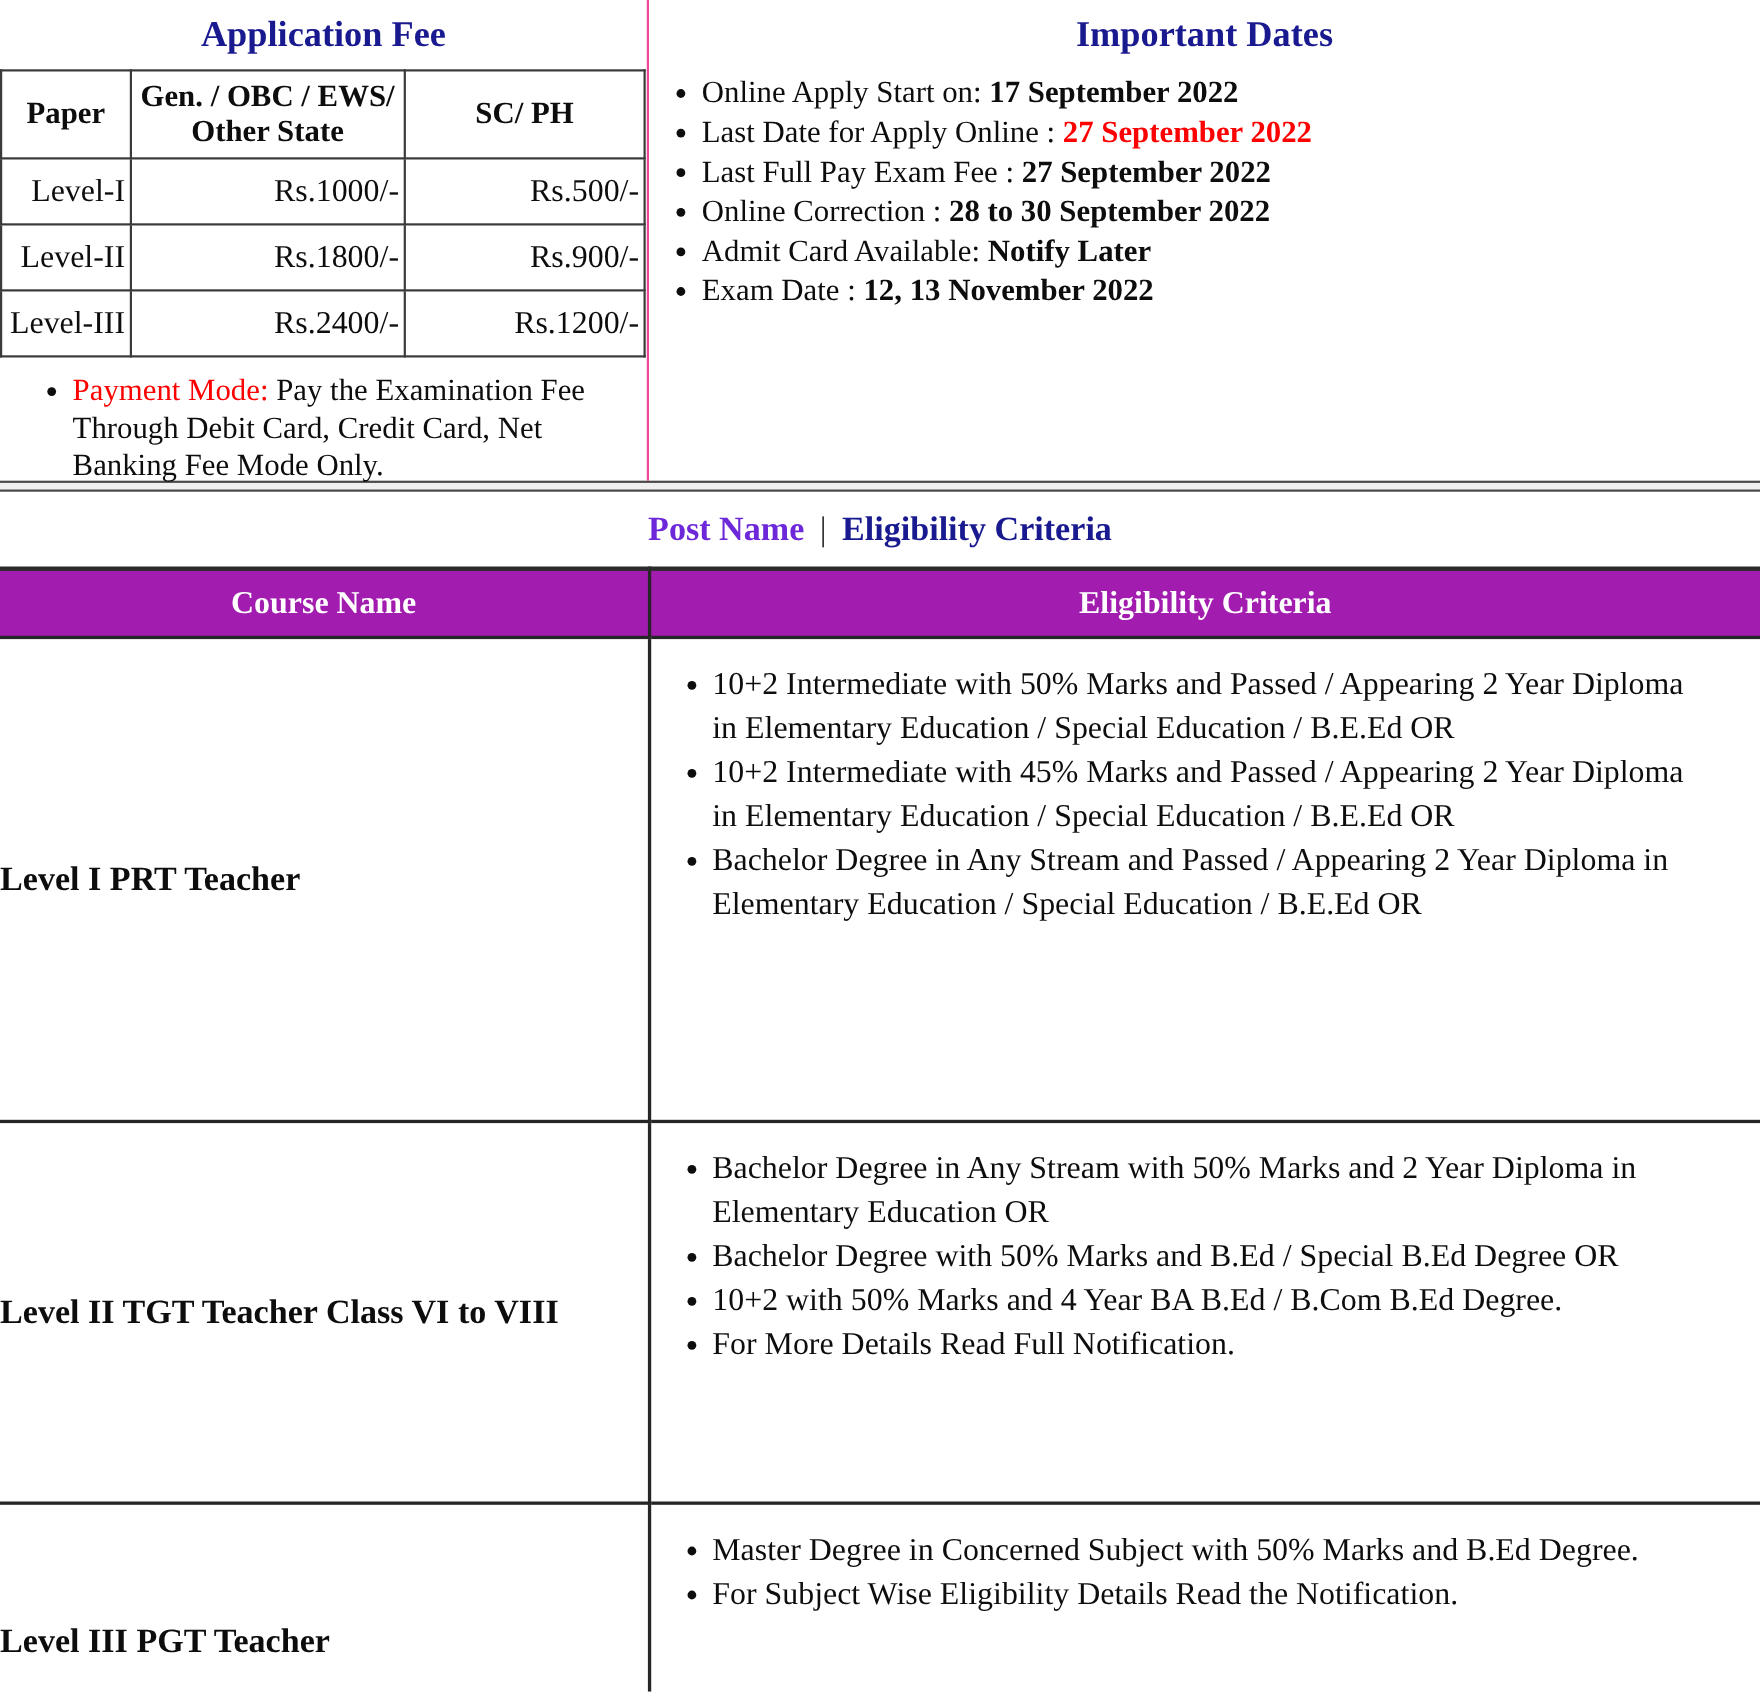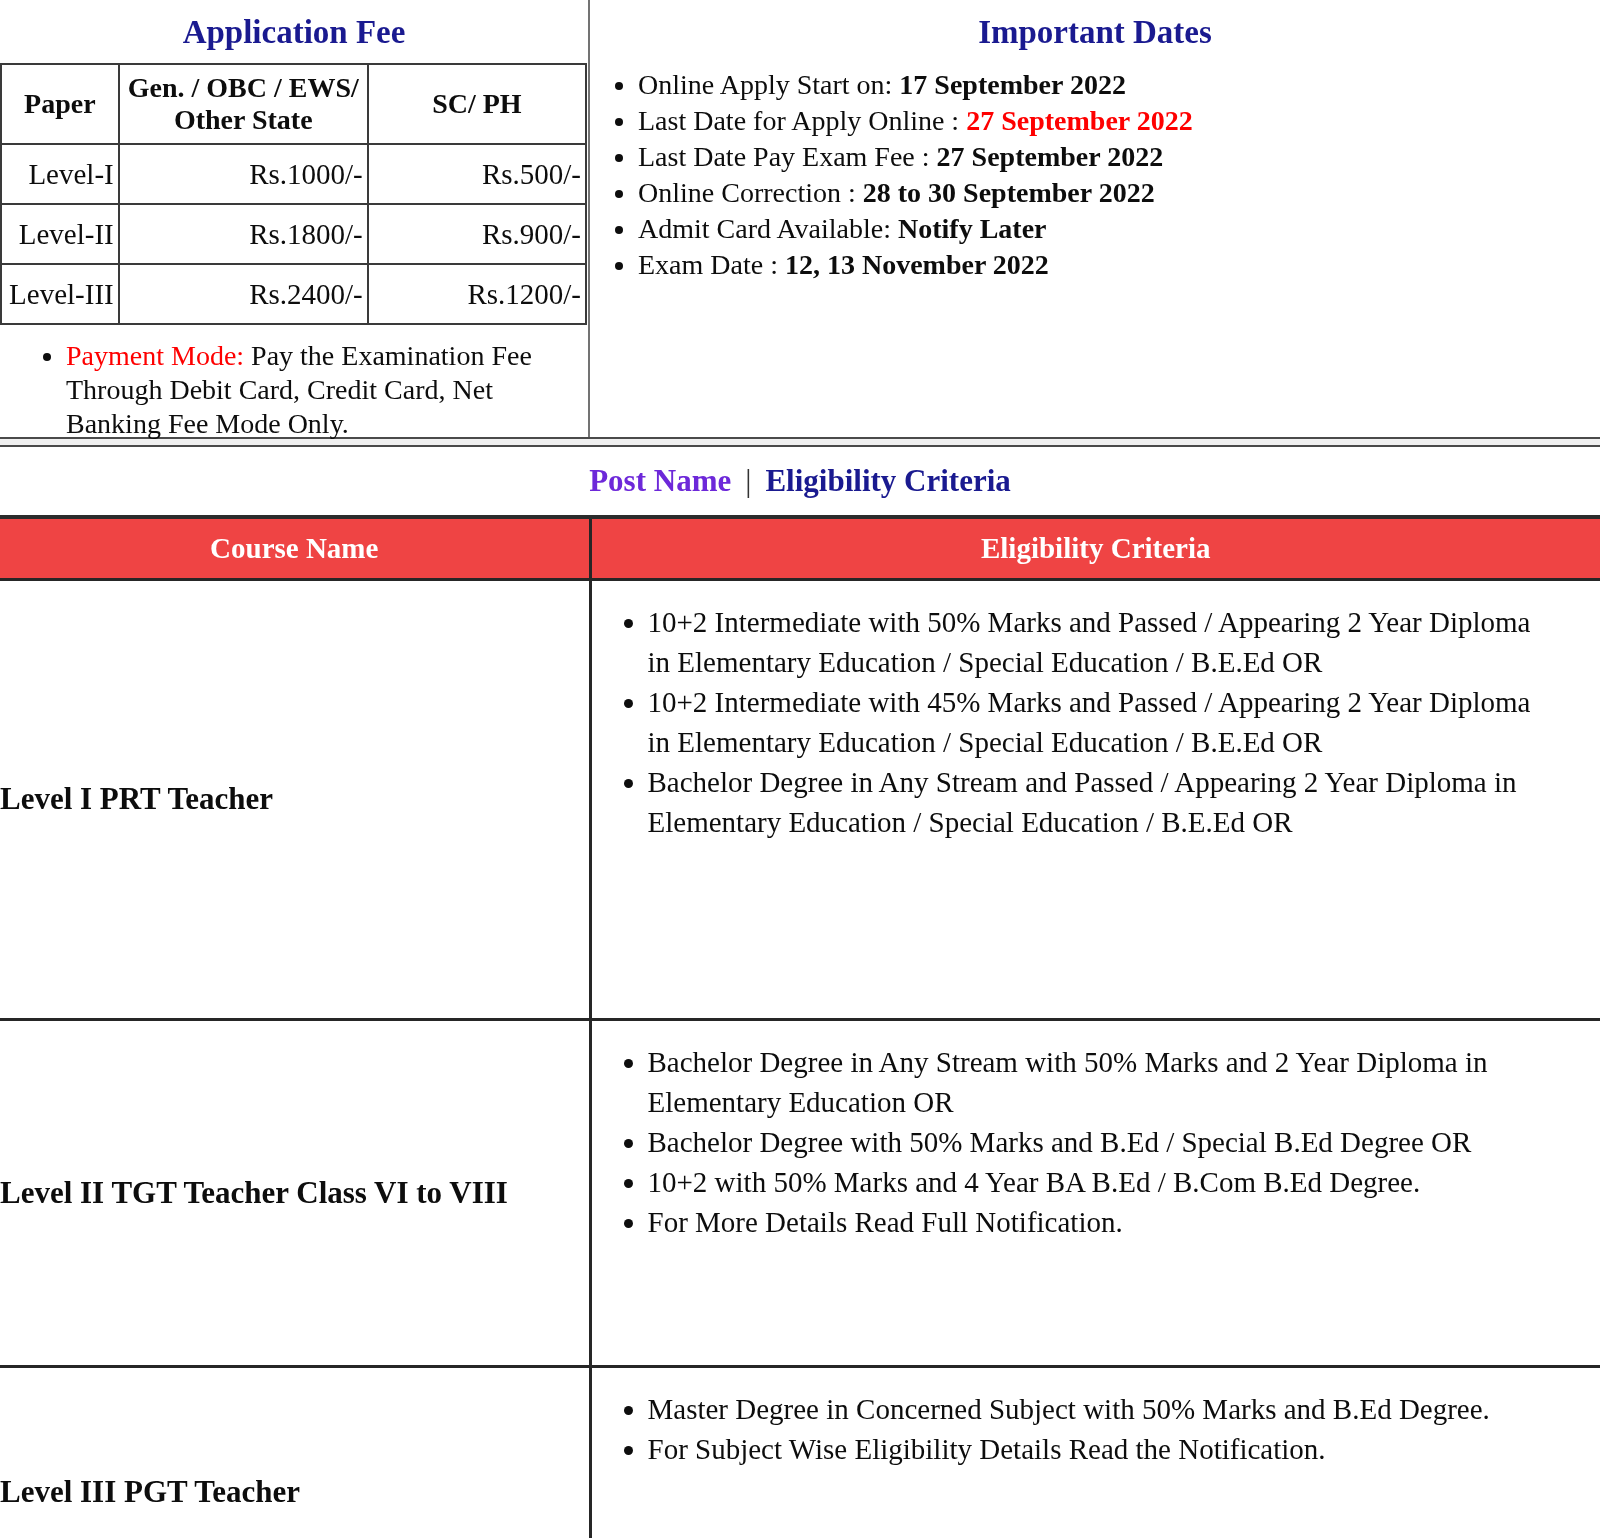--- a/index.html
+++ b/index.html
@@ -6,21 +6,21 @@
   html, body { margin: 0; padding: 0; }
   body {
     font-family: "Liberation Serif", "DejaVu Serif", serif;
     color: #0d0d0d;
     background: #ffffff;
   }
   .page { width: 1600px; height: 1538px; overflow: hidden; background: #fff; }
 
   
   .top { display: flex; height: 437px; }
-  .fee-col { width: 590px; border-right: 2px solid #737373; }
+  .fee-col { width: 590px; border-right: 2px solid #ec4899; }
   .dates-col { flex: 1; }
 
   .section-title {
     margin: 14px 0 12px 0;
     text-align: center;
     font-size: 33px;
     font-weight: bold;
     color: #1a1a90;
   }
 
@@ -84,21 +84,21 @@
   }
   table.main-table th, table.main-table td {
     border: 3px solid #262626;
     padding: 0;
   }
   table.main-table th:first-child, table.main-table td:first-child { border-left: none; }
   table.main-table th:last-child,  table.main-table td:last-child  { border-right: none; }
   tr.bottom-row td { border-bottom: none; }
 
   th.main-head {
-    background: #ef4444;
+    background: #a21caf;
     color: #ffffff;
     font-size: 29px;
     font-weight: bold;
     height: 62px;
     text-align: center;
   }
   .w-course { width: 590px; }
 
   td.course-cell {
     text-align: left;
@@ -159,21 +159,21 @@
         <li><span class="red-bold">Payment Mode:</span><span> Pay the Examination Fee Through Debit Card, Credit Card, Net Banking Fee Mode Only.</span></li>
       </ul>
     </div>
 
     <div class="dates-col">
       <div class="section-title">Important Dates</div>
 
       <ul class="dates-list">
         <li><span>Online Apply Start on: </span><span class="date-value">17 September 2022</span></li>
         <li><span>Last Date for Apply Online : </span><span class="date-value red">27 September 2022</span></li>
-        <li><span>Last Date Pay Exam Fee : </span><span class="date-value">27 September 2022</span></li>
+        <li><span>Last Full Pay Exam Fee : </span><span class="date-value">27 September 2022</span></li>
         <li><span>Online Correction : </span><span class="date-value">28 to 30 September 2022</span></li>
         <li><span>Admit Card Available: </span><span class="date-value">Notify Later</span></li>
         <li><span>Exam Date : </span><span class="date-value">12, 13 November 2022</span></li>
       </ul>
     </div>
   </div>
 
   <div class="hr-double"></div>
 
   <div class="heading-row">

